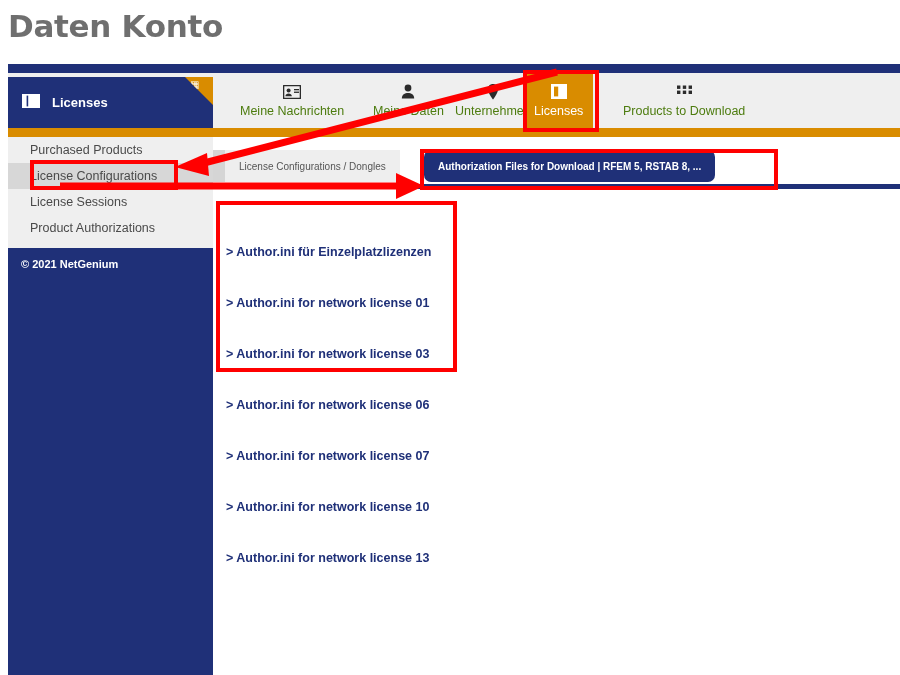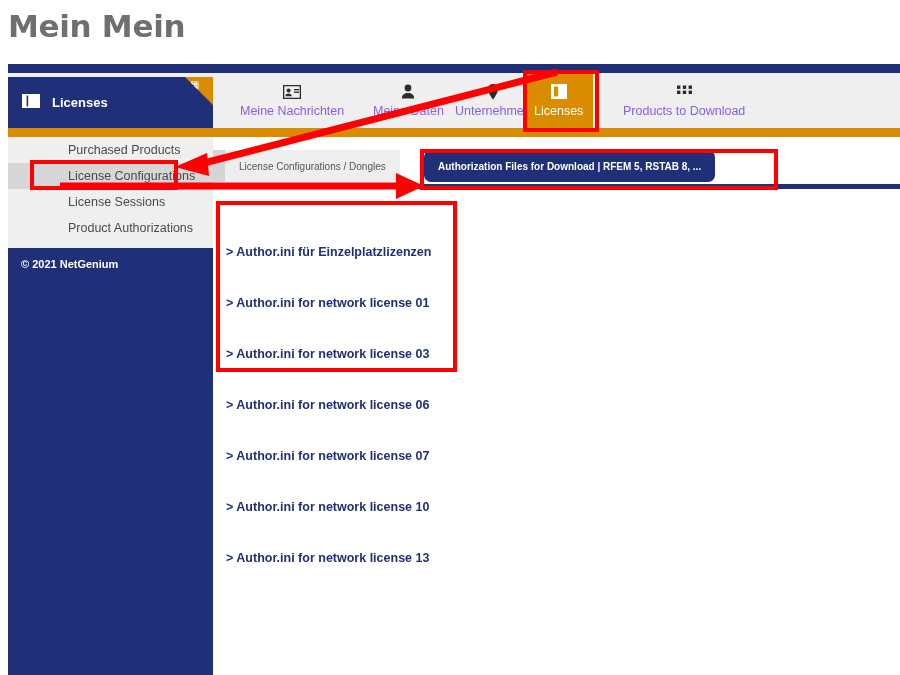--- a/index.html
+++ b/index.html
@@ -48,21 +48,21 @@
     position: absolute;
     top: 0;
     height: 55px;
     display: flex;
     flex-direction: column;
     align-items: center;
     justify-content: center;
     gap: 4px;
     padding: 0 10px;
     font-size: 12.5px;
-    color: #8b5cf6;
+    color: #4d7c0f;
     cursor: pointer;
     white-space: nowrap;
   }
   .tab .ticon {
     height: 16px;
     display: flex;
     align-items: center;
     justify-content: center;
     color: #2b2b2b;
   }
@@ -115,21 +115,21 @@
     position: absolute;
     left: 8px; top: 137px;
     width: 205px; height: 111px;
     background: #efefef;
   }
   .side-item {
     position: relative;
     height: 26px;
     display: flex;
     align-items: center;
-    padding-left: 60px;
+    padding-left: 22px;
     font-size: 12.5px;
     color: #4a4a4a;
     cursor: pointer;
   }
   .side-item.active { background: #d7d7d7; }
 
   .side-footer {
     position: absolute;
     left: 8px; top: 248px;
     width: 205px; height: 427px;
@@ -212,21 +212,21 @@
     left: 0; top: 0;
     width: 900px; height: 675px;
     pointer-events: none;
   }
 </style>
 </head>
 <body>
 
 <div id="screen">
 
-  <div class="page-title">Mein Mein</div>
+  <div class="page-title">Daten Konto</div>
 
   <div class="top-strip"></div>
 
   <div class="tabbar">
 
     <div class="tab" style="left:222px;">
       <span class="ticon">
         <svg width="18" height="14" viewBox="0 0 18 14" aria-hidden="true">
           <rect x="0.5" y="0.5" width="17" height="13" rx="1" fill="none" stroke="currentColor" stroke-width="1.6"></rect>
           <circle cx="5.6" cy="5.6" r="2" fill="currentColor"></circle>

